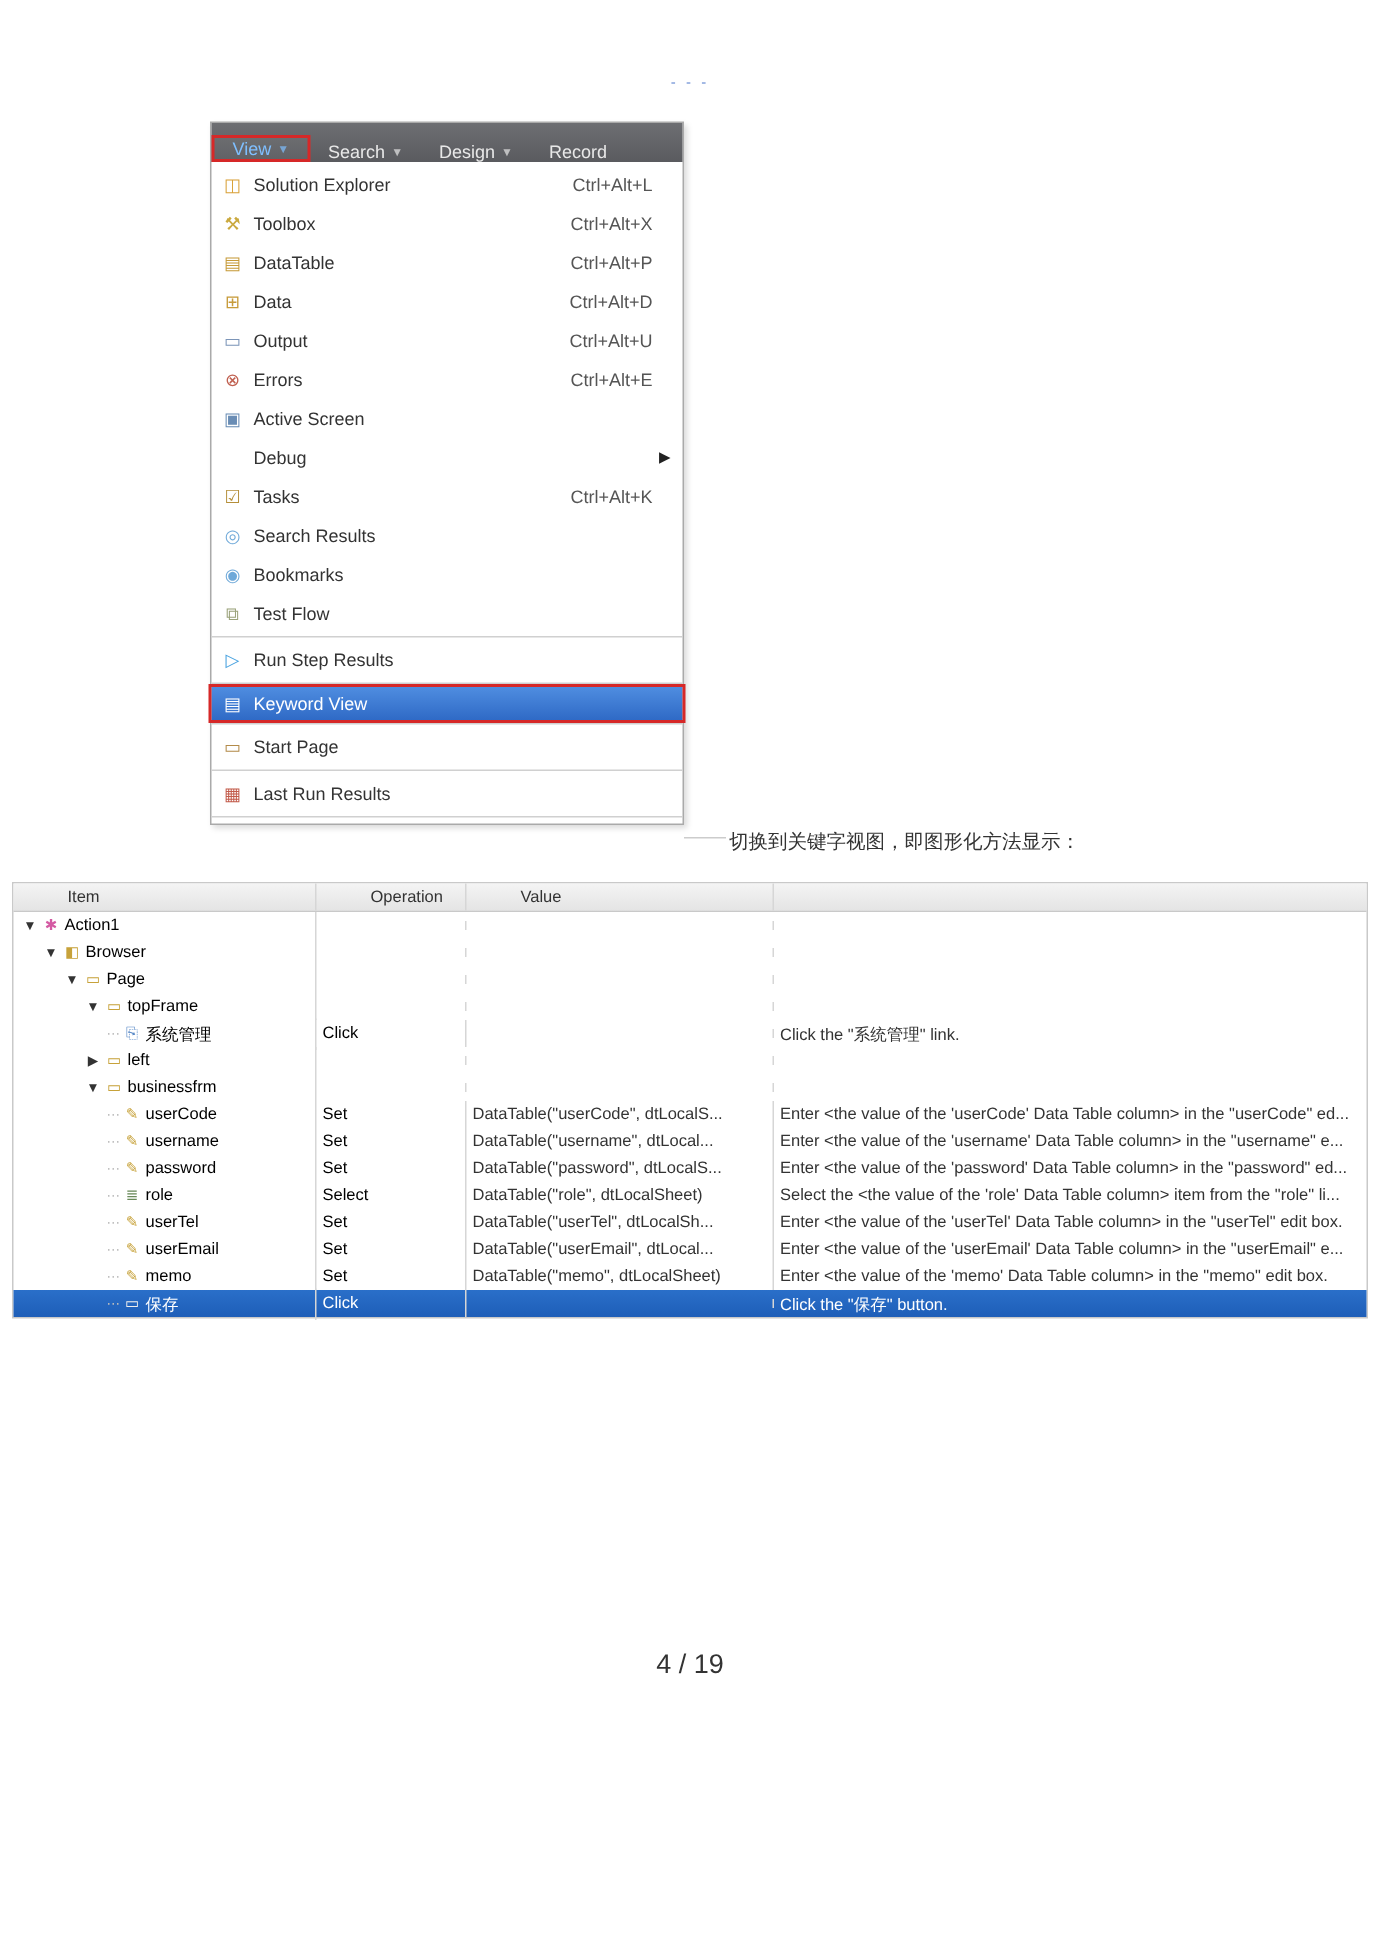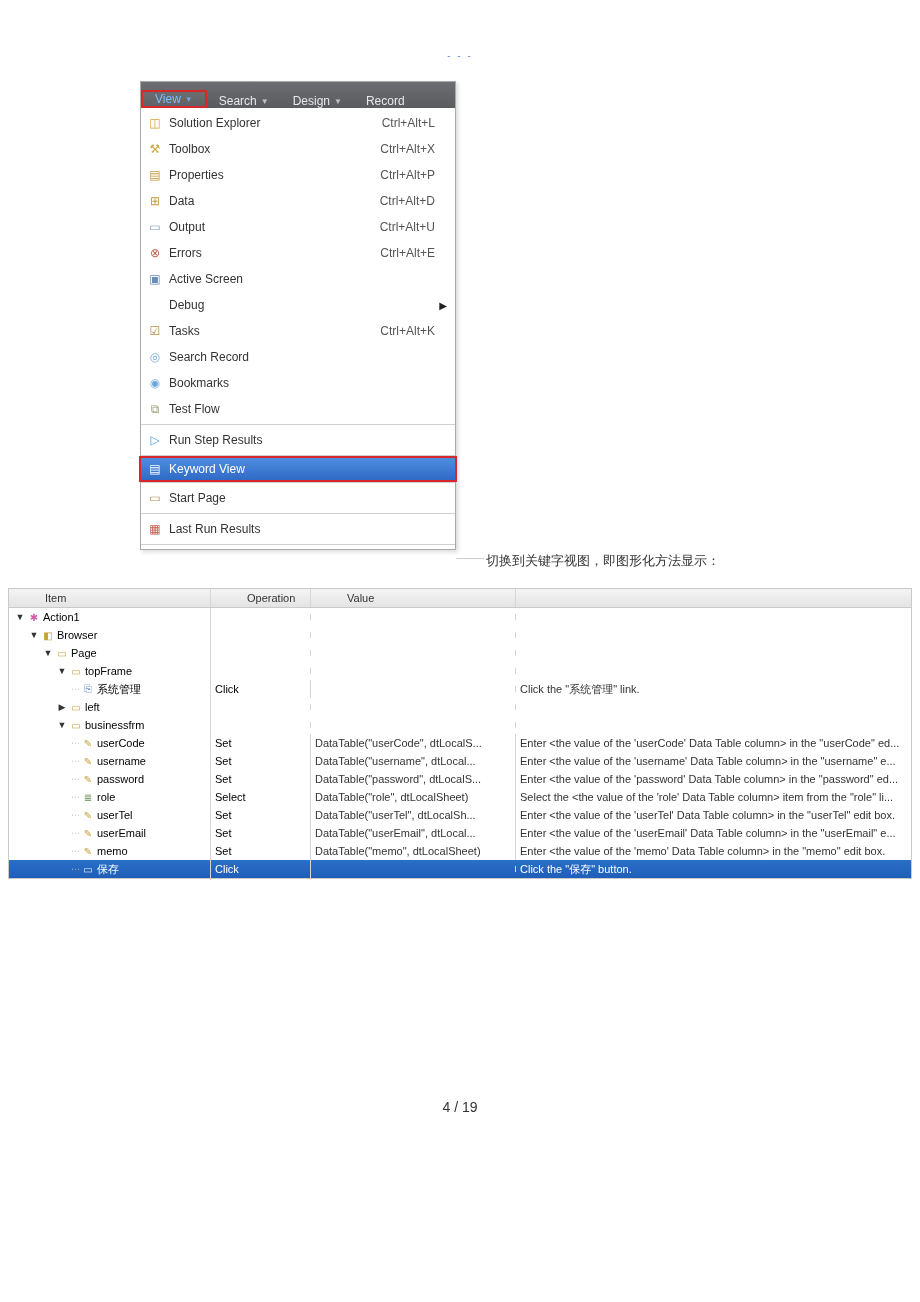--- a/index.html
+++ b/index.html
@@ -142,21 +142,21 @@
   .dotline { color:#bdbdbd; font-size:9px; letter-spacing:-1px; }
   .nico { font-size:10px; display:inline-block; width:14px; text-align:center; }
   .ic-action{color:#d45aa3;} .ic-browser{color:#c7a23a;} .ic-page{color:#c7a23a;}
   .ic-frame{color:#c7a23a;} .ic-link{color:#5a8ac7;} .ic-edit{color:#c7a23a;}
   .ic-list{color:#6a8a5a;} .ic-btn{color:#eee;}
   .col-doc, .col-val { color: #333; }
 
   .footer {
     text-align: center;
     color: #333;
-    font-size: 14px;
+    font-size: 18px;
     margin-top: 220px;
     padding-bottom: 30px;
   }
 </style>
 </head>
 <body>
 
 <div class="header-dots">- - -</div>
 
 <div class="menu-panel">
@@ -184,21 +184,21 @@
       <span class="mi-label">Solution Explorer</span>
       <span class="mi-shortcut">Ctrl+Alt+L</span>
     </div>
     <div class="menu-item">
       <span class="mi-icon ic-tb">⚒</span>
       <span class="mi-label">Toolbox</span>
       <span class="mi-shortcut">Ctrl+Alt+X</span>
     </div>
     <div class="menu-item">
       <span class="mi-icon ic-pr">▤</span>
-      <span class="mi-label">Properties</span>
+      <span class="mi-label">DataTable</span>
       <span class="mi-shortcut">Ctrl+Alt+P</span>
     </div>
     <div class="menu-item">
       <span class="mi-icon ic-da">⊞</span>
       <span class="mi-label">Data</span>
       <span class="mi-shortcut">Ctrl+Alt+D</span>
     </div>
     <div class="menu-item">
       <span class="mi-icon ic-ou">▭</span>
       <span class="mi-label">Output</span>
@@ -219,21 +219,21 @@
       <span class="mi-label">Debug</span>
       <span class="mi-arrow">▶</span>
     </div>
     <div class="menu-item">
       <span class="mi-icon ic-ta">☑</span>
       <span class="mi-label">Tasks</span>
       <span class="mi-shortcut">Ctrl+Alt+K</span>
     </div>
     <div class="menu-item">
       <span class="mi-icon ic-sr">◎</span>
-      <span class="mi-label">Search Record</span>
+      <span class="mi-label">Search Results</span>
     </div>
     <div class="menu-item">
       <span class="mi-icon ic-bm">◉</span>
       <span class="mi-label">Bookmarks</span>
     </div>
     <div class="menu-item">
       <span class="mi-icon ic-tf">⧉</span>
       <span class="mi-label">Test Flow</span>
     </div>
     <div class="menu-sep"></div>

